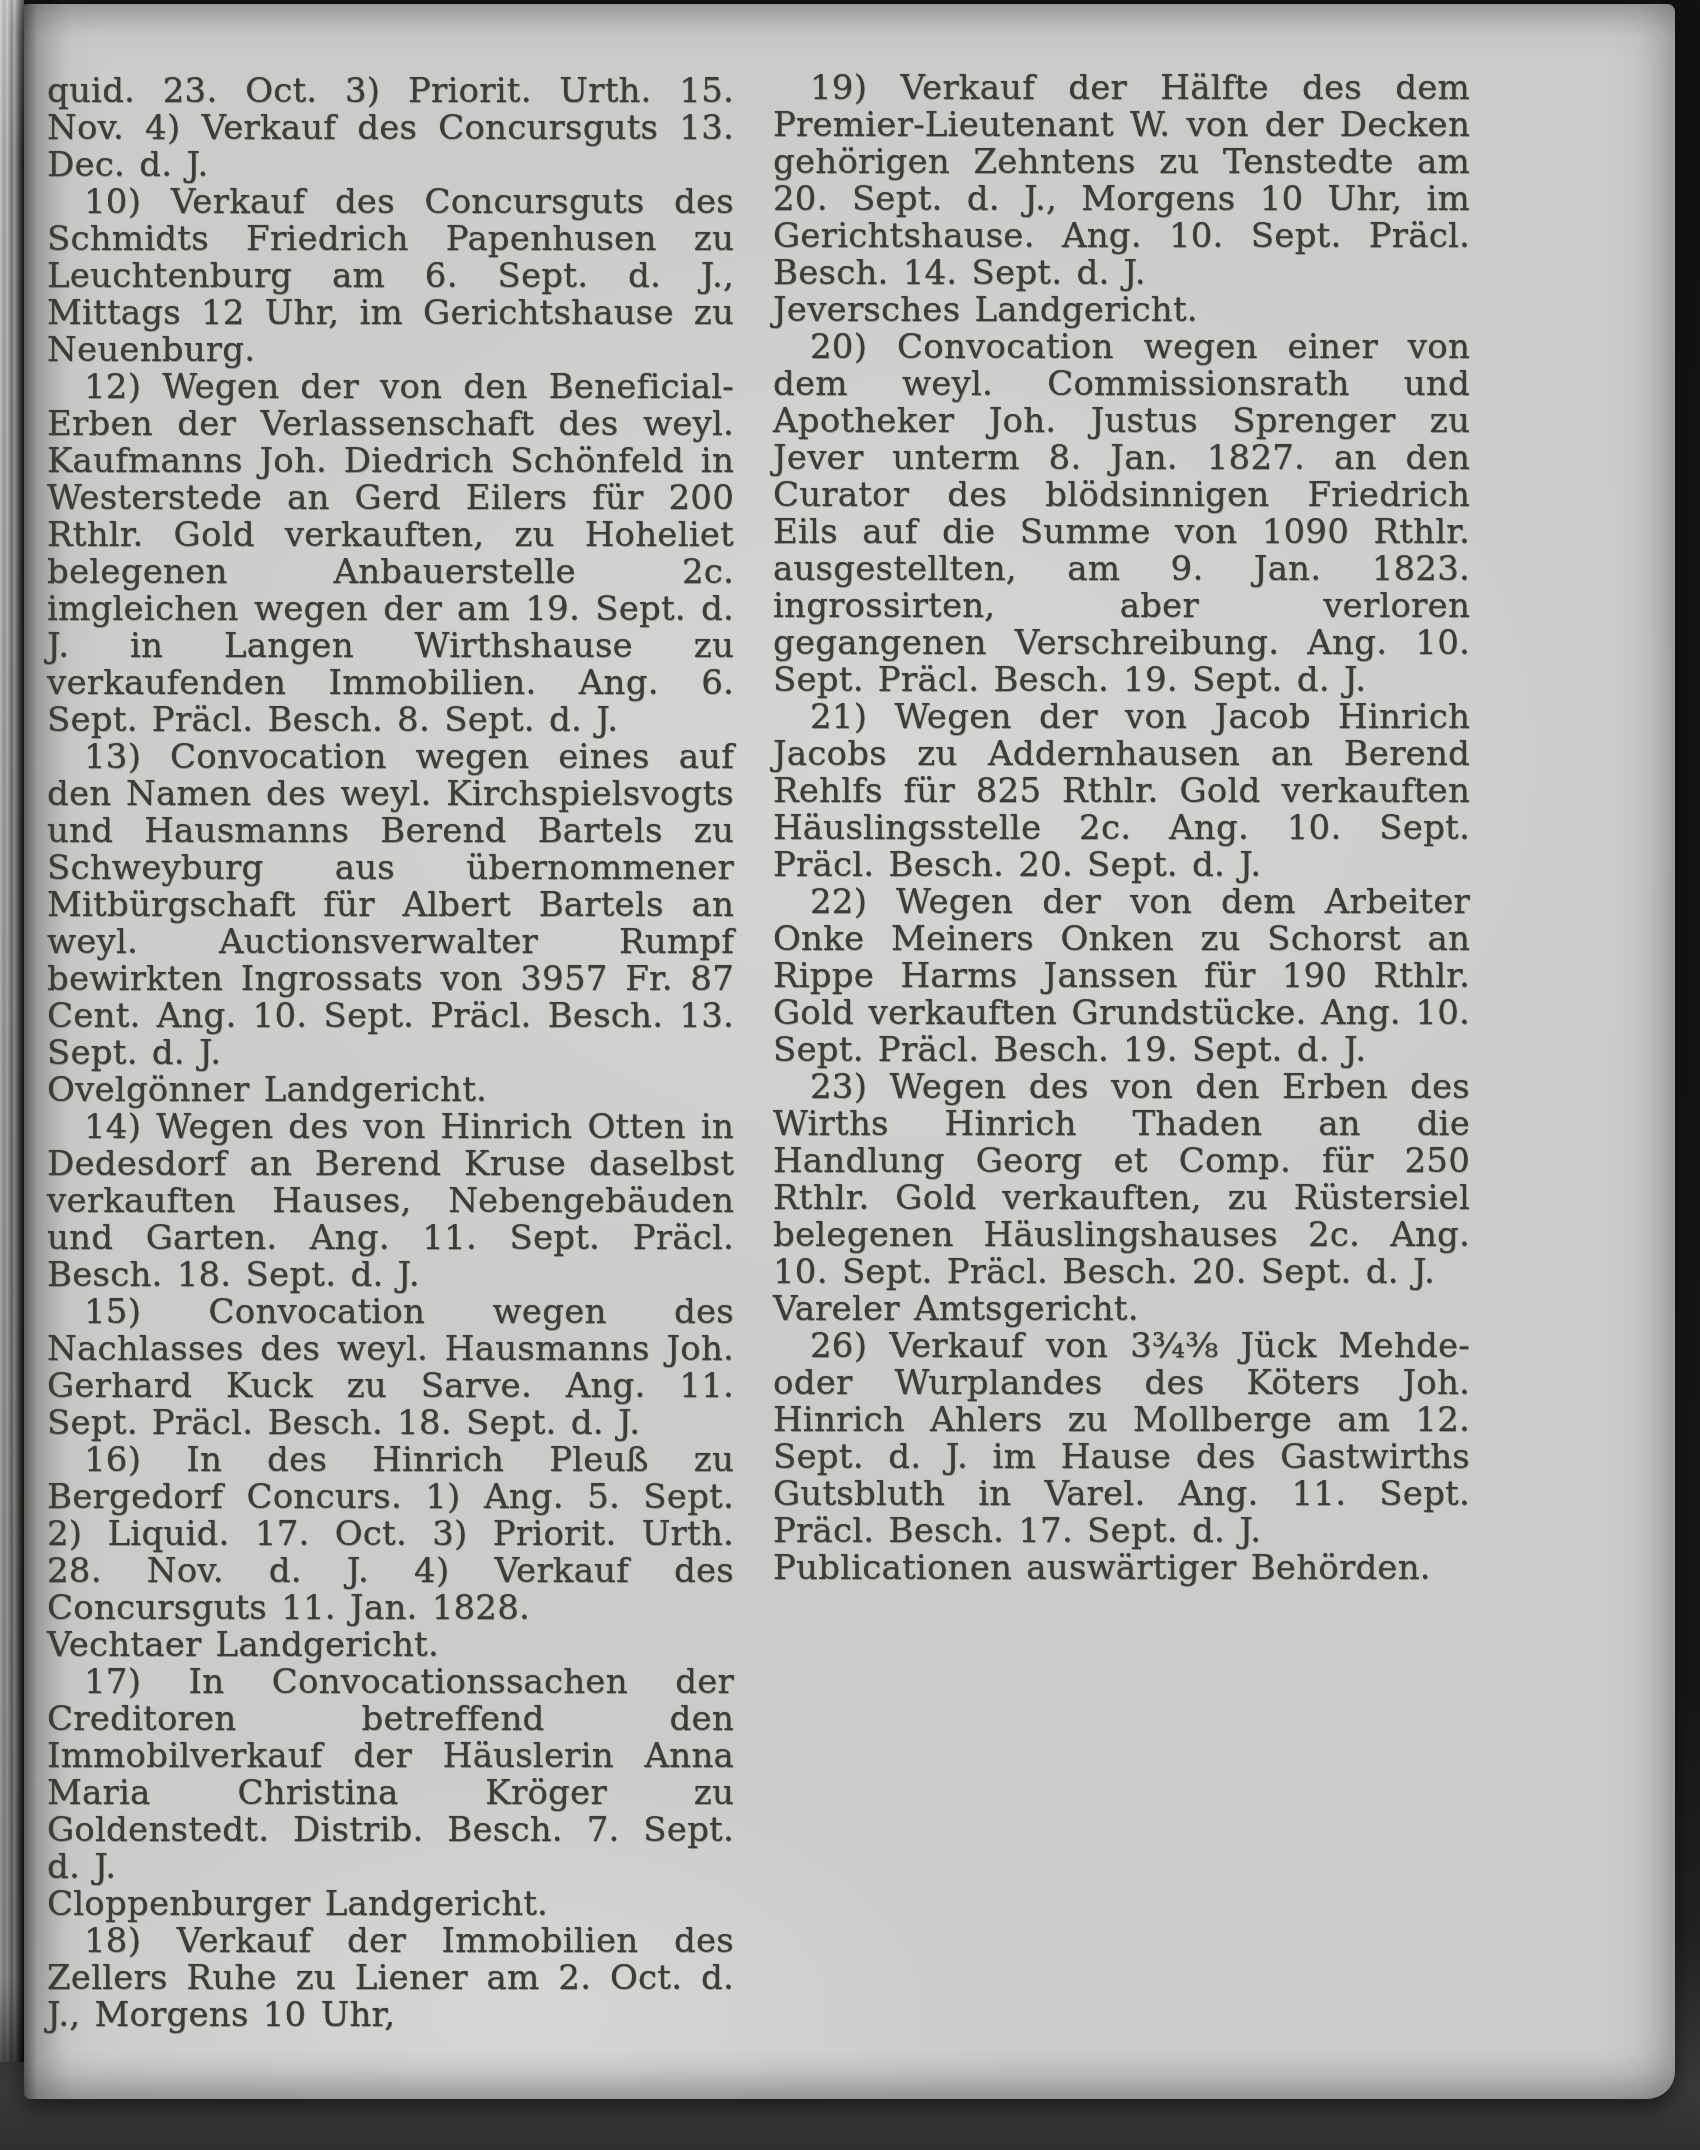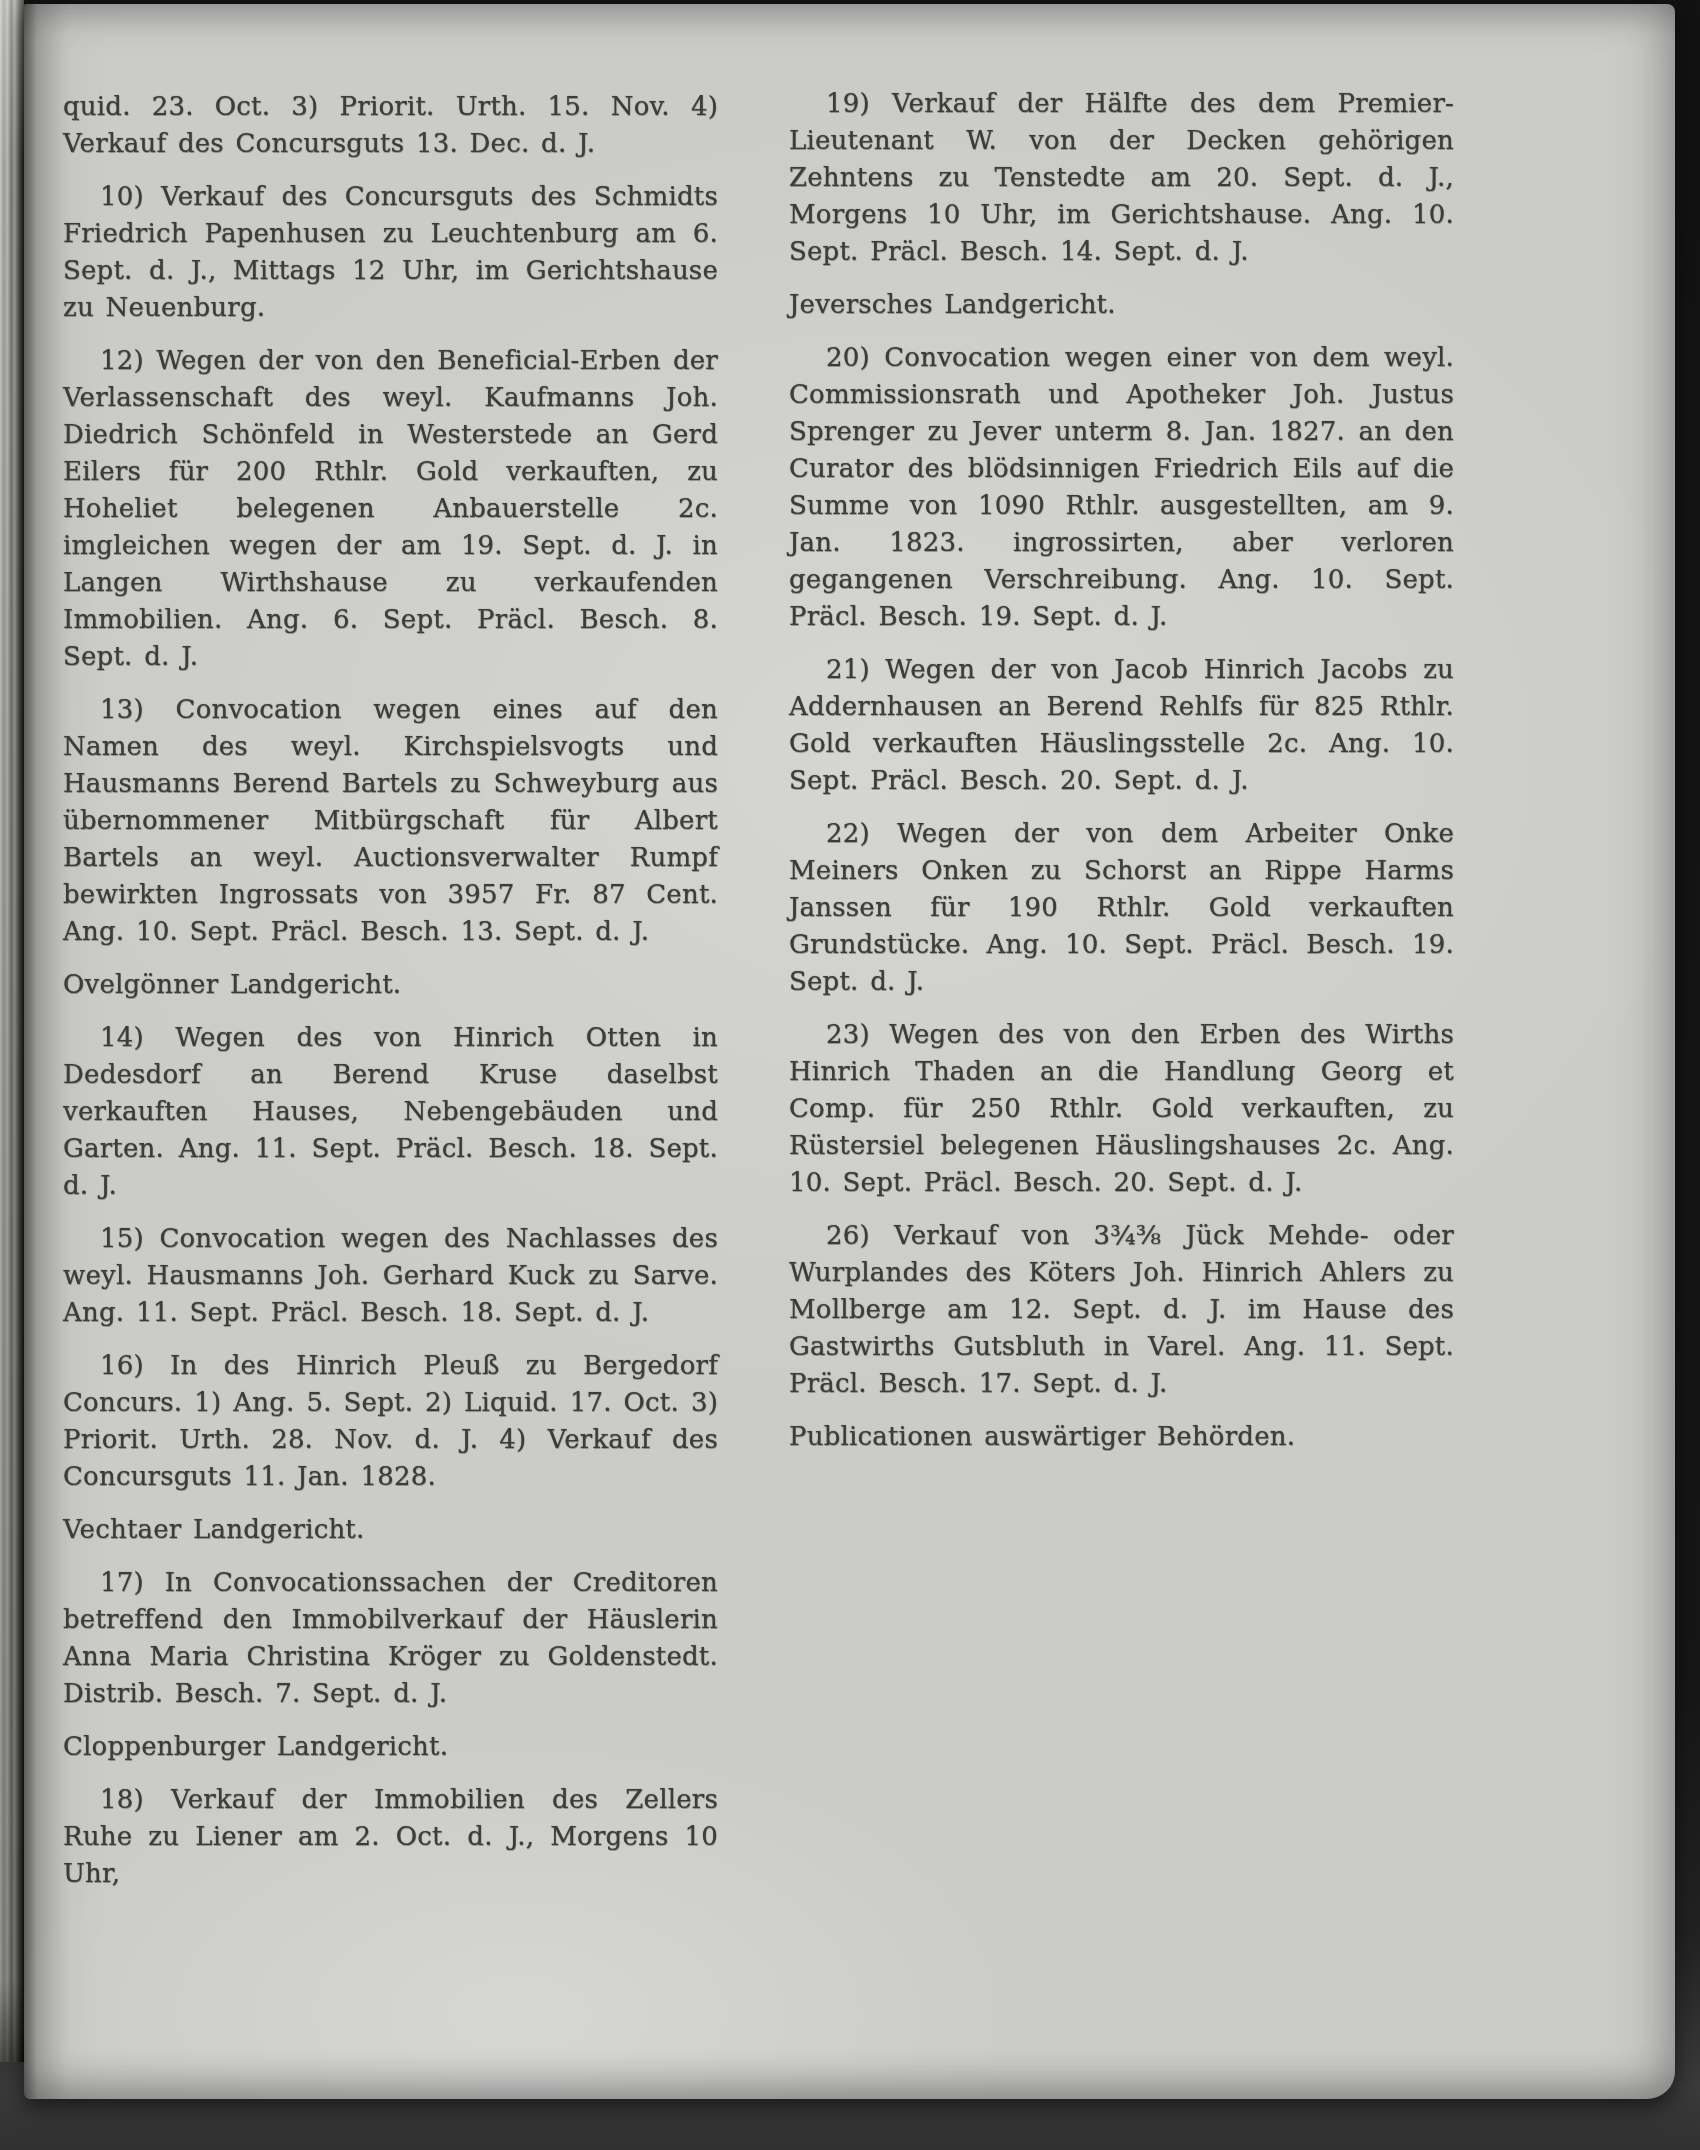--- a/index.html
+++ b/index.html
@@ -46,23 +46,23 @@
       0 8px 21px rgba(0,0,0,.55);
   }
   .col {
     position: absolute;
     color: #3c3c38;
   }
   .col-left  { left: 23px;  top: 68px; width: 687px; }
   .col-right { left: 749px; top: 65px; width: 697px; }
 
   .col p, .col h2 {
-    margin: 16px;
+    margin: 0;
     font-family: "DejaVu Serif", "Liberation Serif", serif;
-    font-size: 26px;
+    font-size: 34px;
     line-height: 37px;
     text-align: justify;
     word-spacing: 3.2px;
     letter-spacing: 0.2px;
     text-shadow: 0 0 1.1px rgba(58,58,52,.65), 0.5px 0.5px 0.6px rgba(58,58,52,.35);
     font-weight: 500;
   }
   .notice_paragraph { text-indent: 37px; }
   .continuation_paragraph { text-indent: 0; }
   .court_heading {
@@ -103,18 +103,19 @@
         <h2 class="court_heading">Cloppenburger Landgericht.</h2>
         <p class="notice_paragraph">18) Verkauf der Immobilien des Zellers Ruhe zu Liener am 2. Oct. d. J., Morgens 10 Uhr,</p>
       </div>
     <div class="col col-right">
         <p class="notice_paragraph">19) Verkauf der Hälfte des dem Premier-Lieutenant W. von der Decken gehörigen Zehntens zu Tenstedte am 20. Sept. d. J., Morgens 10 Uhr, im Gerichtshause. Ang. 10. Sept. Präcl. Besch. 14. Sept. d. J.</p>
         <h2 class="court_heading">Jeversches Landgericht.</h2>
         <p class="notice_paragraph">20) Convocation wegen einer von dem weyl. Commissionsrath und Apotheker Joh. Justus Sprenger zu Jever unterm 8. Jan. 1827. an den Curator des blödsinnigen Friedrich Eils auf die Summe von 1090 Rthlr. ausgestellten, am 9. Jan. 1823. ingrossirten, aber verloren gegangenen Verschreibung. Ang. 10. Sept. Präcl. Besch. 19. Sept. d. J.</p>
         <p class="notice_paragraph">21) Wegen der von Jacob Hinrich Jacobs zu Addernhausen an Berend Rehlfs für 825 Rthlr. Gold verkauften Häuslingsstelle 2c. Ang. 10. Sept. Präcl. Besch. 20. Sept. d. J.</p>
         <p class="notice_paragraph">22) Wegen der von dem Arbeiter Onke Meiners Onken zu Schorst an Rippe Harms Janssen für 190 Rthlr. Gold verkauften Grundstücke. Ang. 10. Sept. Präcl. Besch. 19. Sept. d. J.</p>
         <p class="notice_paragraph">23) Wegen des von den Erben des Wirths Hinrich Thaden an die Handlung Georg et Comp. für 250 Rthlr. Gold verkauften, zu Rüstersiel belegenen Häuslingshauses 2c. Ang. 10. Sept. Präcl. Besch. 20. Sept. d. J.</p>
+        <h2 class="court_heading">Vareler Amtsgericht.</h2>
         <p class="notice_paragraph">26) Verkauf von 3¾⅜ Jück Mehde- oder Wurplandes des Köters Joh. Hinrich Ahlers zu Mollberge am 12. Sept. d. J. im Hause des Gastwirths Gutsbluth in Varel. Ang. 11. Sept. Präcl. Besch. 17. Sept. d. J.</p>
         <h2 class="main_heading">Publicationen auswärtiger Behörden.</h2>
       </div>
   </div>
 </div>
 
 
 </body></html>

